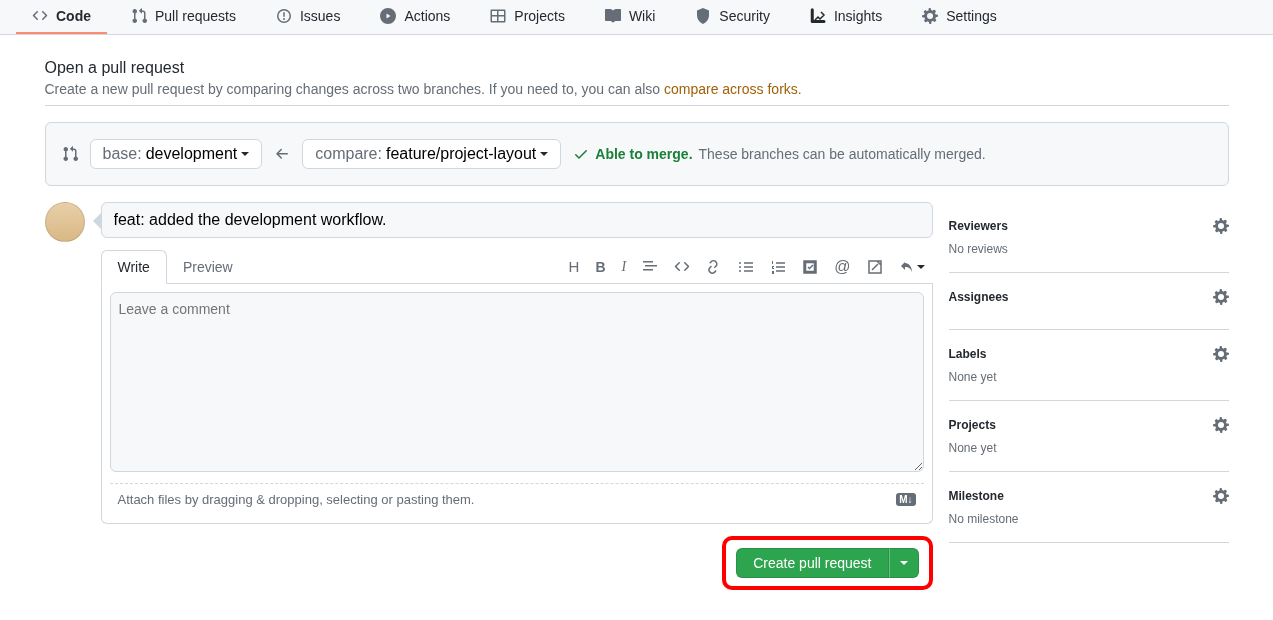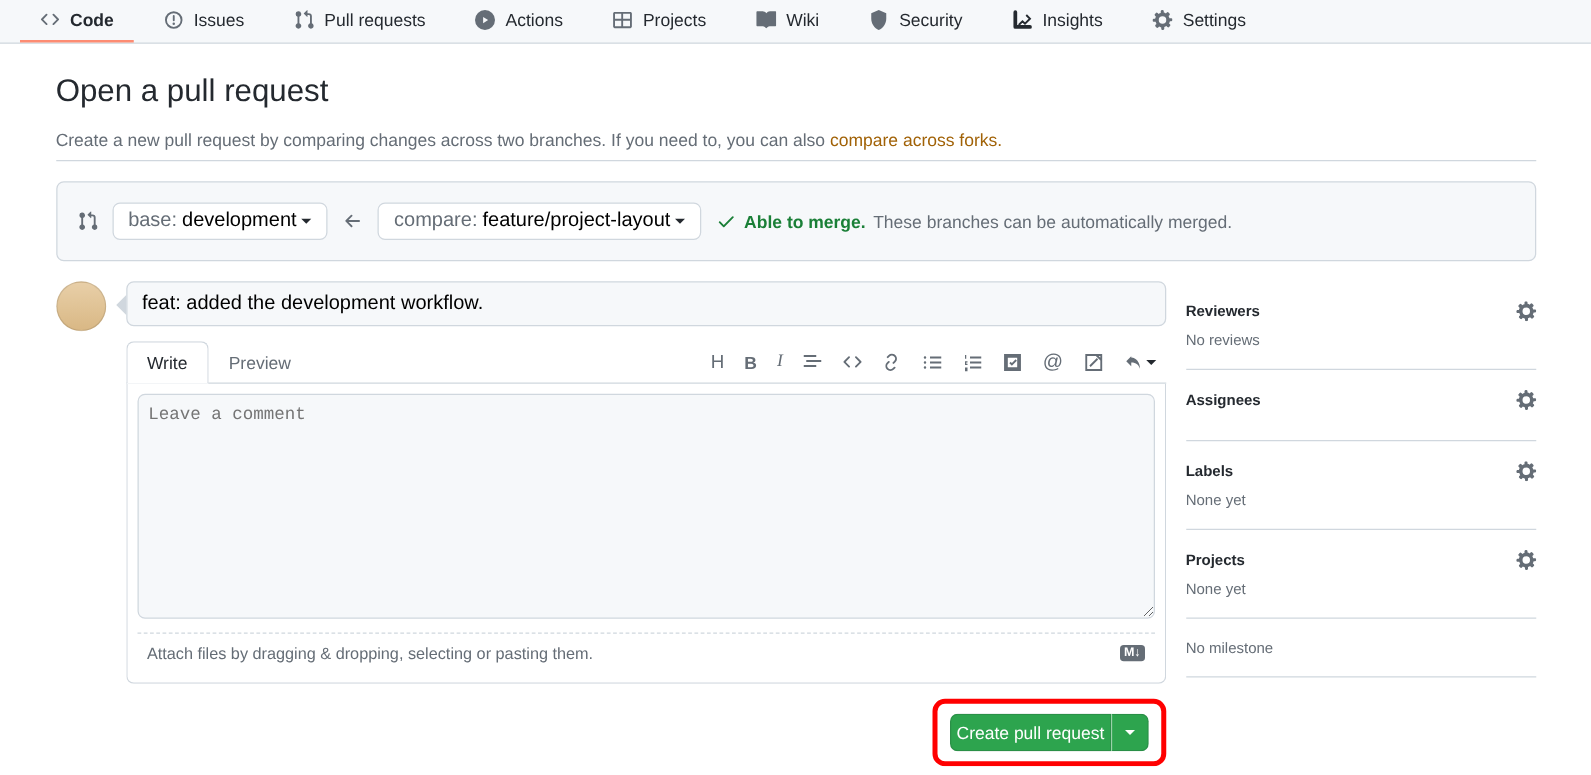--- a/index.html
+++ b/index.html
@@ -6,21 +6,21 @@
 body { font-family: -apple-system, BlinkMacSystemFont, "Segoe UI", Helvetica, Arial, sans-serif; font-size: 14px; color: #24292f; background: #fff; }
 a { color: #a16207; text-decoration: none; }
 
 
 .repo-nav { background: #f6f8fa; border-bottom: 1px solid #d0d7de; padding: 0 16px; display: flex; gap: 8px; }
 .repo-nav .tab { display: flex; align-items: center; gap: 8px; padding: 8px 16px; color: #24292f; cursor: pointer; border-bottom: 2px solid transparent; }
 .repo-nav .tab.selected { border-bottom-color: #fd8c73; font-weight: 600; }
 .repo-nav .icon { fill: #656d76; }
 
 .container { max-width: 1216px; margin: 0 auto; padding: 24px 16px 0; }
-h1.page-title { font-size: 25px; font-weight: 400; margin-bottom: 16px; }
+h1.page-title { font-size: 16px; font-weight: 400; margin-bottom: 4px; }
 .subhead { color: #656d76; margin-bottom: 16px; }
 .subhead-border { border-bottom: 1px solid #d0d7de; padding-bottom: 8px; }
 
 .range-box { background: #f6f8fa; border: 1px solid #d0d7de; border-radius: 6px; padding: 16px; display: flex; align-items: center; gap: 12px; margin: 16px 0; }
 .branch-btn { background: #fff; border: 1px solid #d0d7de; border-radius: 6px; padding: 5px 12px; font-size: 16px; cursor: pointer; display: flex; align-items: center; gap: 4px; }
 .branch-btn .lbl { color: #656d76; }
 .branch-btn .val { font-weight: 500; }
 .caret { display:inline-block; width:0; height:0; border-left:4px solid transparent; border-right:4px solid transparent; border-top:4px solid #24292f; }
 .merge-status { display: flex; align-items: center; gap: 6px; }
 .merge-ok { color: #1a7f37; font-weight: 600; }
@@ -34,28 +34,28 @@
 .title-input { width: 100%; padding: 8px 12px; font-size: 16px; background: #f6f8fa; border: 1px solid #d0d7de; border-radius: 6px; }
 .tab-row { display: flex; align-items: center; margin-top: 12px; border-bottom: 1px solid #d0d7de; text-align: right; }
 .wtab { padding: 8px 16px; background: #fff; border: 1px solid #d0d7de; border-bottom-color: #fff; border-radius: 6px 6px 0 0; cursor:pointer; font-size: 14px; margin-bottom:-1px; }
 .ptab { padding: 8px 16px; color: #656d76; cursor:pointer; }
 .toolbar { margin-left: auto; display: flex; gap: 16px; padding-right: 8px; }
 .tb-group { display: flex; gap: 16px; align-items: center; }
 .tb-btn { cursor: pointer; color: #656d76; display:flex; align-items:center; }
 .tb-btn svg { fill: #656d76; }
 
 .comment-box { border: 1px solid #d0d7de; border-top: none; border-radius: 0 0 6px 6px; }
-.comment-area { width: 100%; min-height: 180px; padding: 8px; border: 1px solid #d0d7de; border-radius: 6px; background: #f6f8fa; resize: vertical; font-family: Liberation Mono, monospace; font-size: 14px; margin: 8px; width: calc(100% - 16px); }
+.comment-area { width: 100%; min-height: 180px; padding: 8px; border: 1px solid #d0d7de; border-radius: 6px; background: #f6f8fa; resize: vertical; font-family: Liberation Sans, sans-serif; font-size: 14px; margin: 8px; width: calc(100% - 16px); }
 .attach-row { display:flex; justify-content: space-between; align-items:center; padding: 0 8px 8px; font-size: 13px; color: #656d76; border-top: 1px dashed #d0d7de; padding-top: 8px; margin: 0 8px 8px; gap: 20px; }
 .md-badge { font-size: 10px; font-weight:700; background:#656d76; color:#fff; padding: 1px 3px; border-radius:3px; }
 
 .actions { display: flex; justify-content: flex-end; margin-top: 12px; }
 .highlight-box { border: 4px solid #ff0000; border-radius: 10px; padding: 8px 10px; }
 .btn-group { display: flex; }
-.btn-primary { background: #2da44e; color:#fff; border:1px solid rgba(27,31,36,.15); padding: 6px 4px; border-radius: 6px 0 0 6px; cursor:pointer; font-size:14px; font-weight:500; }
+.btn-primary { background: #2da44e; color:#fff; border:1px solid rgba(27,31,36,.15); padding: 6px 16px; border-radius: 6px 0 0 6px; cursor:pointer; font-size:14px; font-weight:500; }
 .btn-drop { background: #2da44e; border:1px solid rgba(27,31,36,.15); border-left:1px solid rgba(255,255,255,.3); padding: 6px 10px; border-radius: 0 6px 6px 0; cursor:pointer; display:flex; align-items:center; }
 .btn-drop .caret { border-top-color: #fff; }
 
 .sidebar { }
 .side-block { border-bottom: 1px solid #d0d7de; padding: 16px 0; }
 .side-head { display:flex; justify-content: space-between; align-items:center; margin-bottom: 8px; font-size: 12px; font-weight:600; }
 .side-sub { font-size: 12px; color: #656d76; }
 .gear { cursor:pointer; fill:#656d76; }
 </style>
 </head>
@@ -104,29 +104,29 @@
 
 <nav class="repo-nav">
   <div class="tab selected">
       <svg class="icon" width="16" height="16">
         <use href="#i-code"></use>
       </svg>
       <span>Code</span>
     </div>
   <div class="tab">
       <svg class="icon" width="16" height="16">
+        <use href="#i-pr"></use>
+      </svg>
+      <span>Pull requests</span>
+    </div>
+  <div class="tab">
+      <svg class="icon" width="16" height="16">
         <use href="#i-issue"></use>
       </svg>
       <span>Issues</span>
-    </div>
-  <div class="tab">
-      <svg class="icon" width="16" height="16">
-        <use href="#i-pr"></use>
-      </svg>
-      <span>Pull requests</span>
     </div>
   <div class="tab">
       <svg class="icon" width="16" height="16">
         <use href="#i-play"></use>
       </svg>
       <span>Actions</span>
     </div>
   <div class="tab">
       <svg class="icon" width="16" height="16">
         <use href="#i-table"></use>
@@ -306,17 +306,23 @@
       <div class="side-block">
         <div class="side-head">
             <span>Projects</span>
             <svg class="gear" width="16" height="16">
               <use href="#i-gear"></use>
             </svg>
           </div>
         <div class="side-sub">None yet</div>
       </div>
       <div class="side-block">
+        <div class="side-head">
+            <span>Milestone</span>
+            <svg class="gear" width="16" height="16">
+              <use href="#i-gear"></use>
+            </svg>
+          </div>
         <div class="side-sub">No milestone</div>
       </div>
     </aside>
   </div>
 </div>
 
 </body></html>

